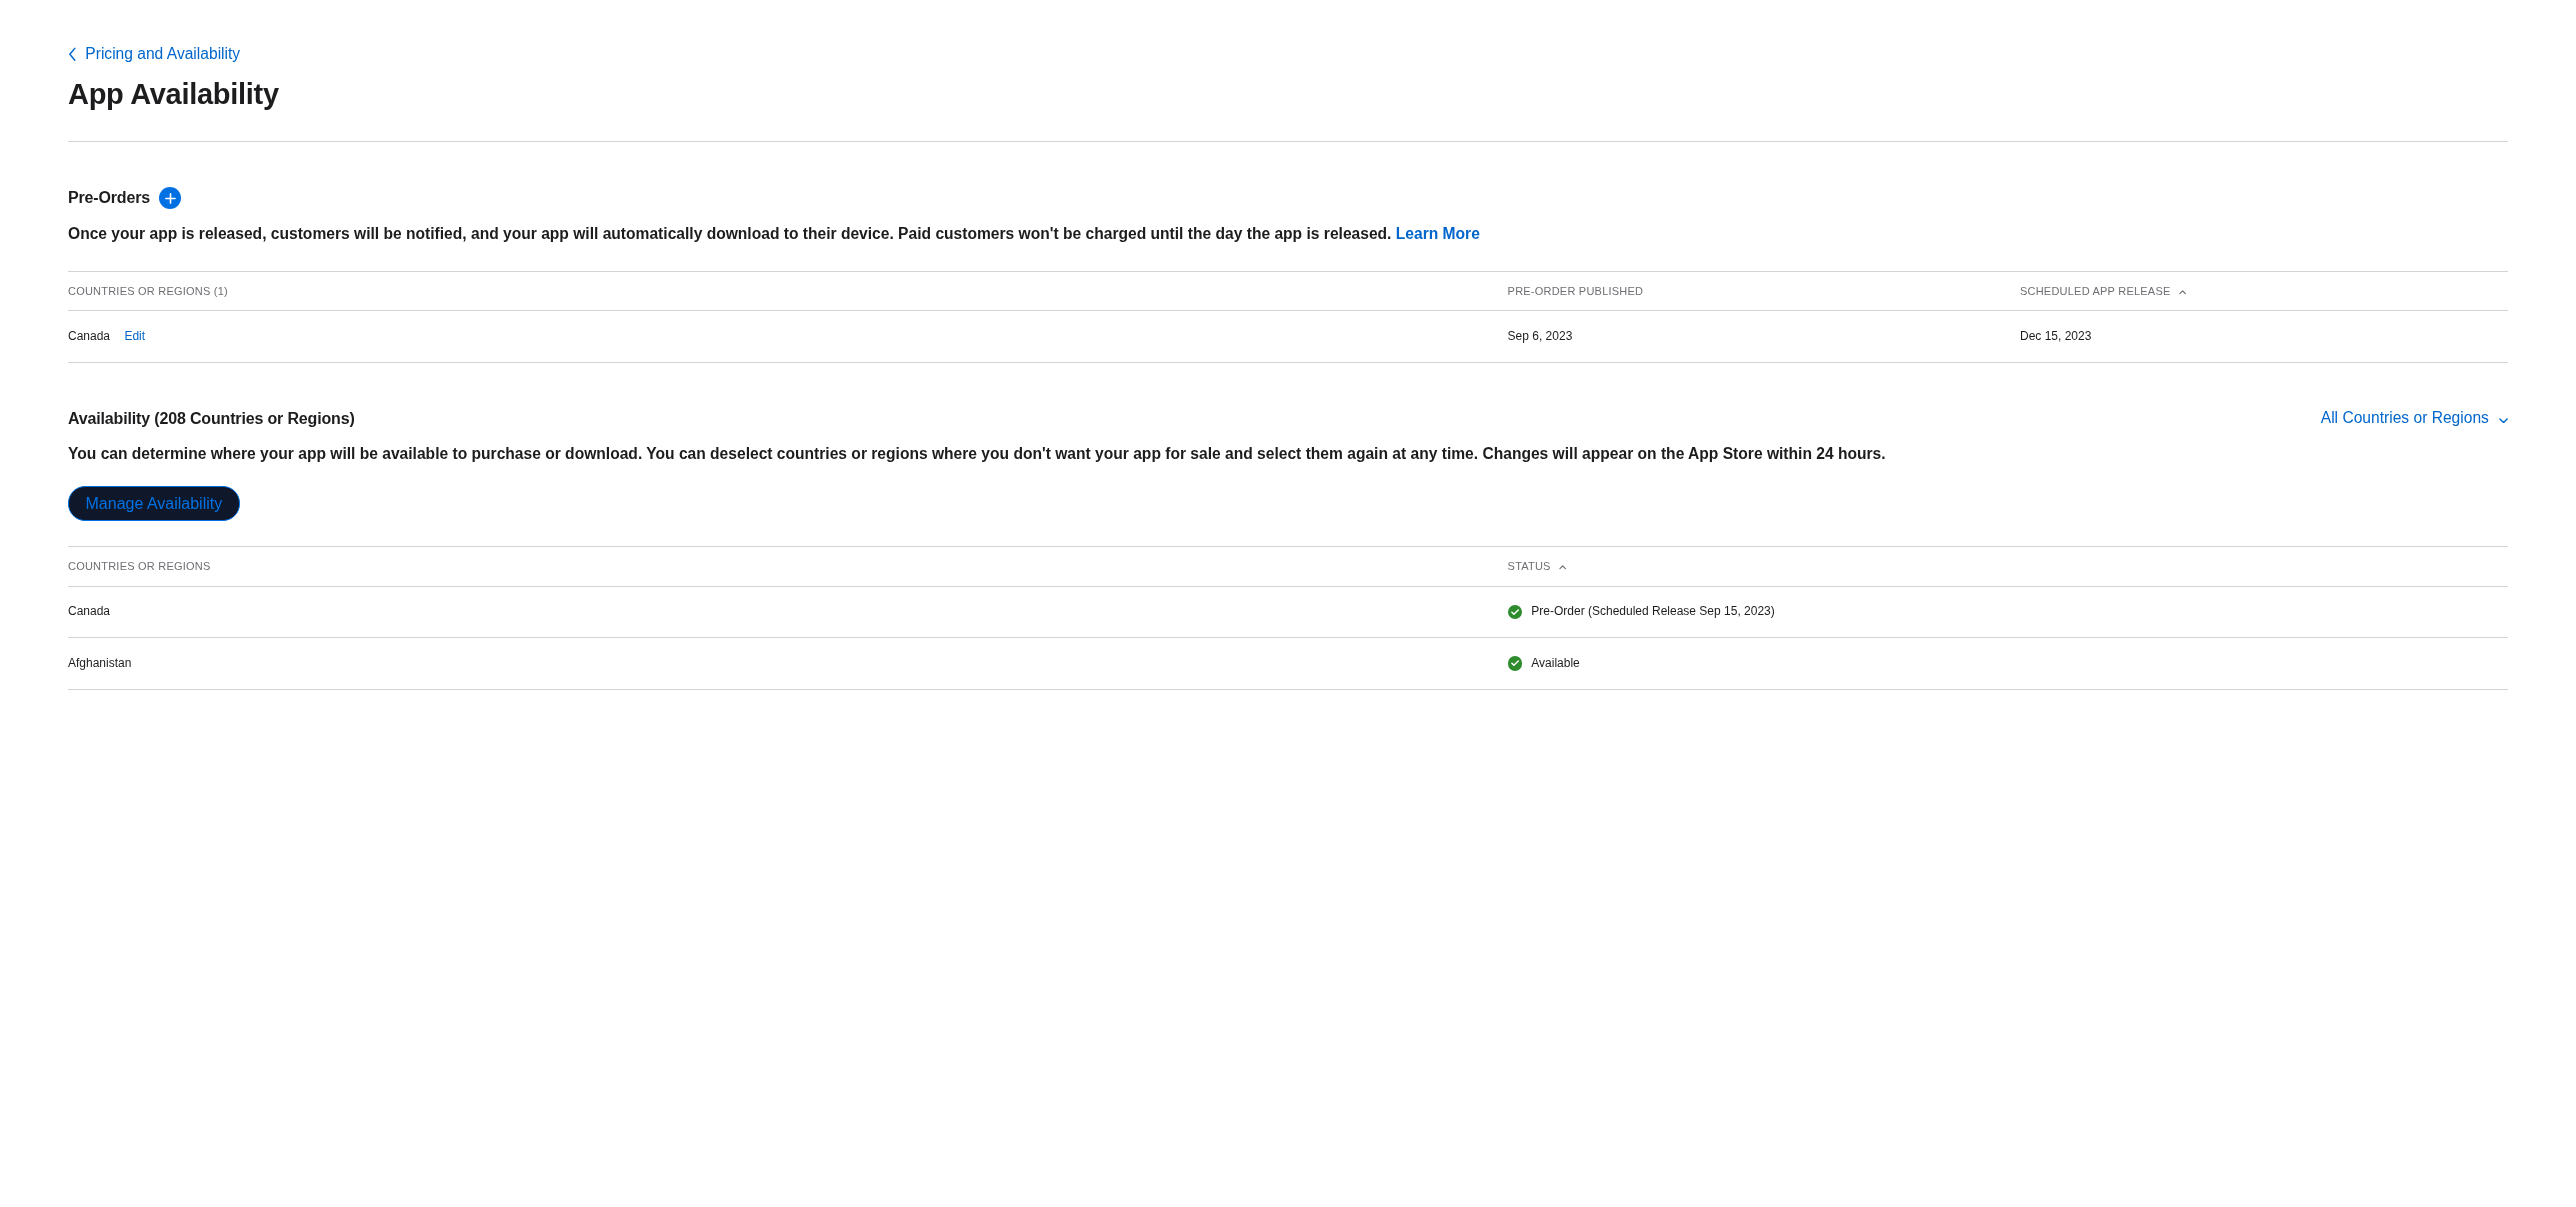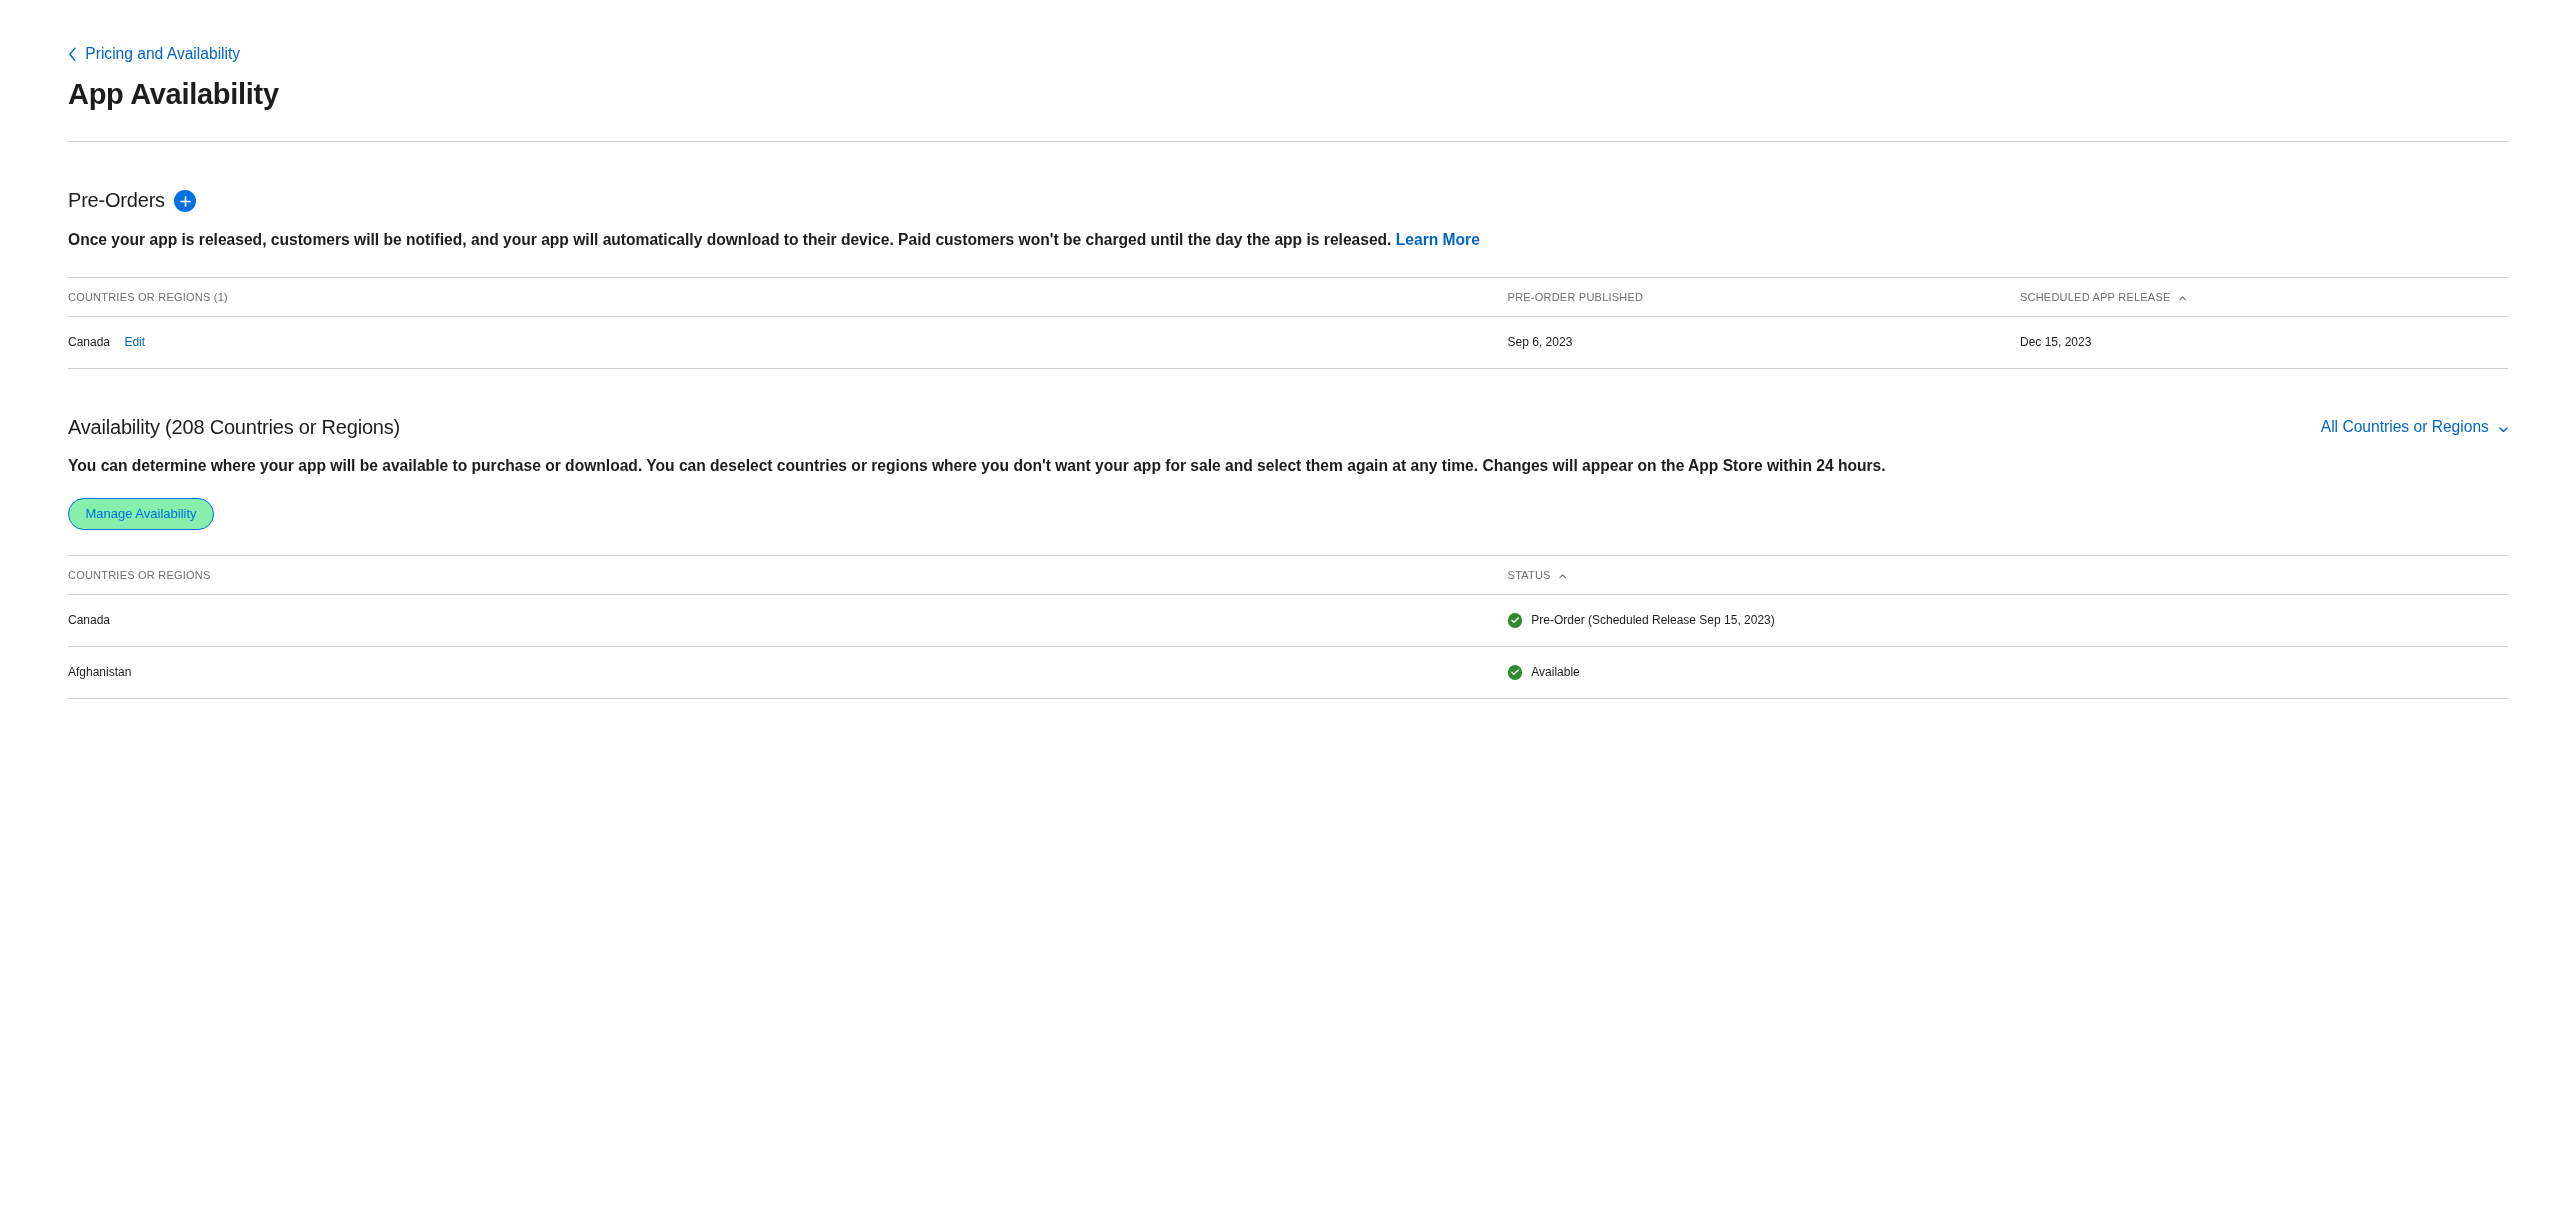--- a/index.html
+++ b/index.html
@@ -39,22 +39,22 @@
     display: flex;
     align-items: center;
     justify-content: space-between;
   }
   .section-header {
     display: flex;
     align-items: center;
     gap: 9.1px;
   }
   h2.section-title {
-    font-size: 20px;
-    font-weight: 400;
+    font-size: 16px;
+    font-weight: 700;
     color: #1d1d1f;
     letter-spacing: -0.01em;
   }
   .plus-circle {
     width: 22px; height: 22px;
     border-radius: 50%;
     background: #0071e3;
     display: inline-flex;
     align-items: center;
     justify-content: center;
@@ -106,22 +106,22 @@
     display: inline-block;
     margin-left: 5.5px;
     vertical-align: middle;
   }
   .sort-caret svg { width: 7.3px; height: 4.6px; display: block; }
   .edit-link { color: #0066cc; cursor: pointer; margin-left: 11px; }
   .btn-outline {
     display: inline-block;
     border: 0.9px solid #0071e3;
     color: #0071e3;
-    background: #86efac;
-    font-size: 13px;
+    background: #0f172a;
+    font-size: 16px;
     padding: 7.3px 16.5px;
     border-radius: 17px;
     cursor: pointer;
     margin-top: 20px;
   }
   .status-cell {
     display: flex;
     align-items: center;
     gap: 9.1px;
   }

